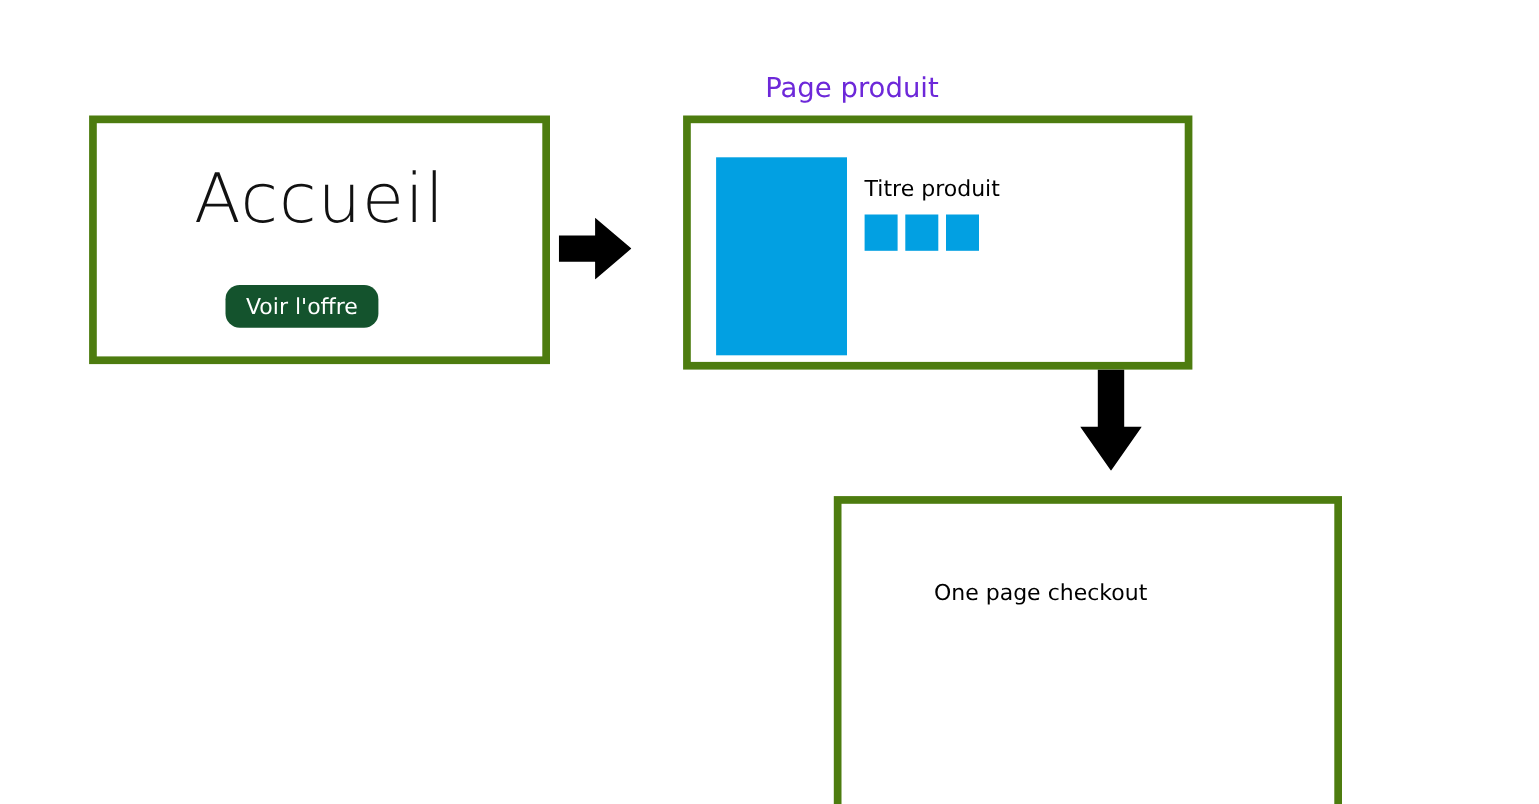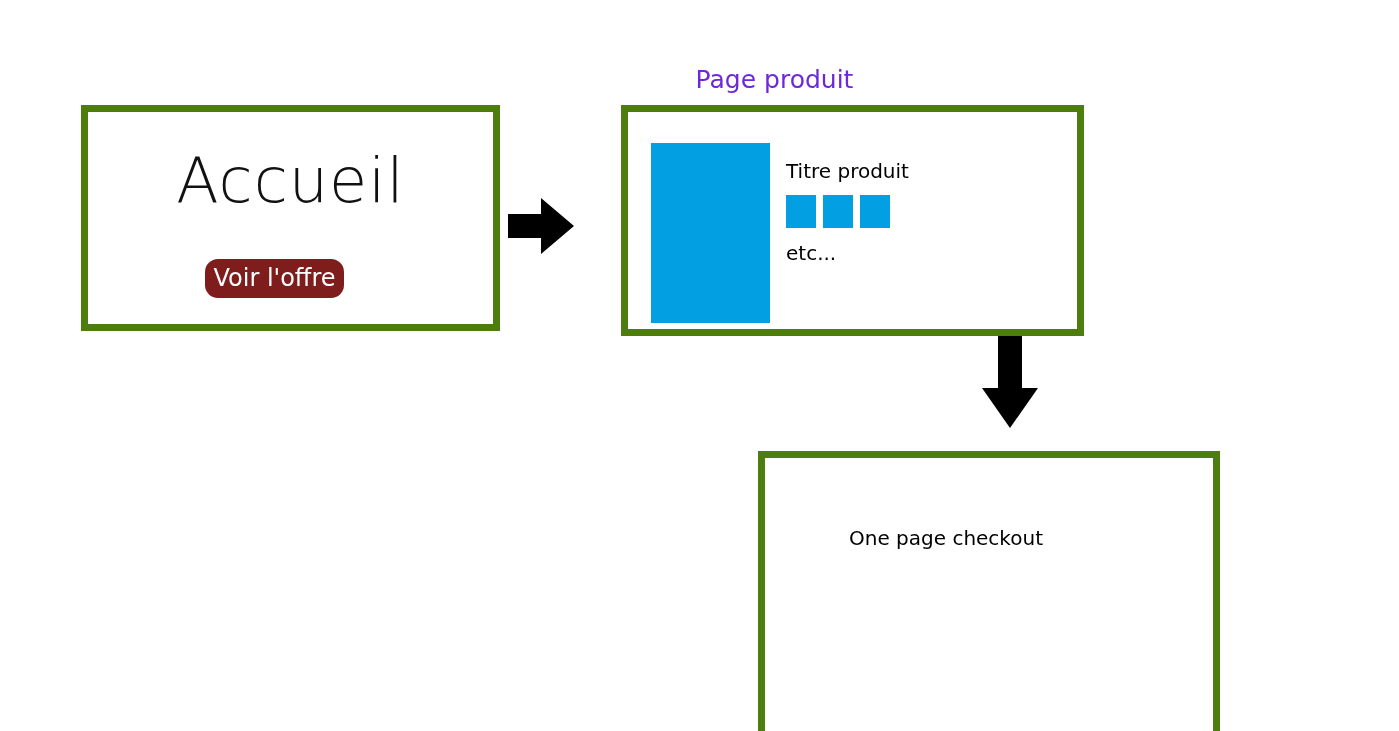--- a/index.html
+++ b/index.html
@@ -45,23 +45,23 @@
   }
 
   .cta-button {
     position: absolute;
     left: 117px;
     top: 147px;
     width: 139px;
     height: 39px;
     border: none;
     border-radius: 13px;
-    background: #7f1d1d;
+    background: #14532d;
     color: #ffffff;
-    font-size: 24px;
+    font-size: 20px;
     line-height: 39px;
     text-align: center;
     font-weight: 400;
     font-family: "DejaVu Sans", sans-serif;
     padding: 0;
     white-space: nowrap;
     cursor: pointer;
   }
 
   
@@ -184,21 +184,20 @@
 
       <div class="product-title">Titre produit</div>
 
       <div class="swatch-row">
         <div class="swatch"></div>
         <div class="swatch"></div>
         <div class="swatch"></div>
       </div>
 
       <div class="product-desc">
-        <span>etc...</span>
       </div>
 
     </div>
   </div>
 
   <div id="arrow-down">
     <svg width="56" height="92" viewBox="0 0 56 92" xmlns="http://www.w3.org/2000/svg">
       <polygon points="16,0 40,0 40,52 56,52 28,92 0,52 16,52" fill="#000000"></polygon>
     </svg>
   </div>

